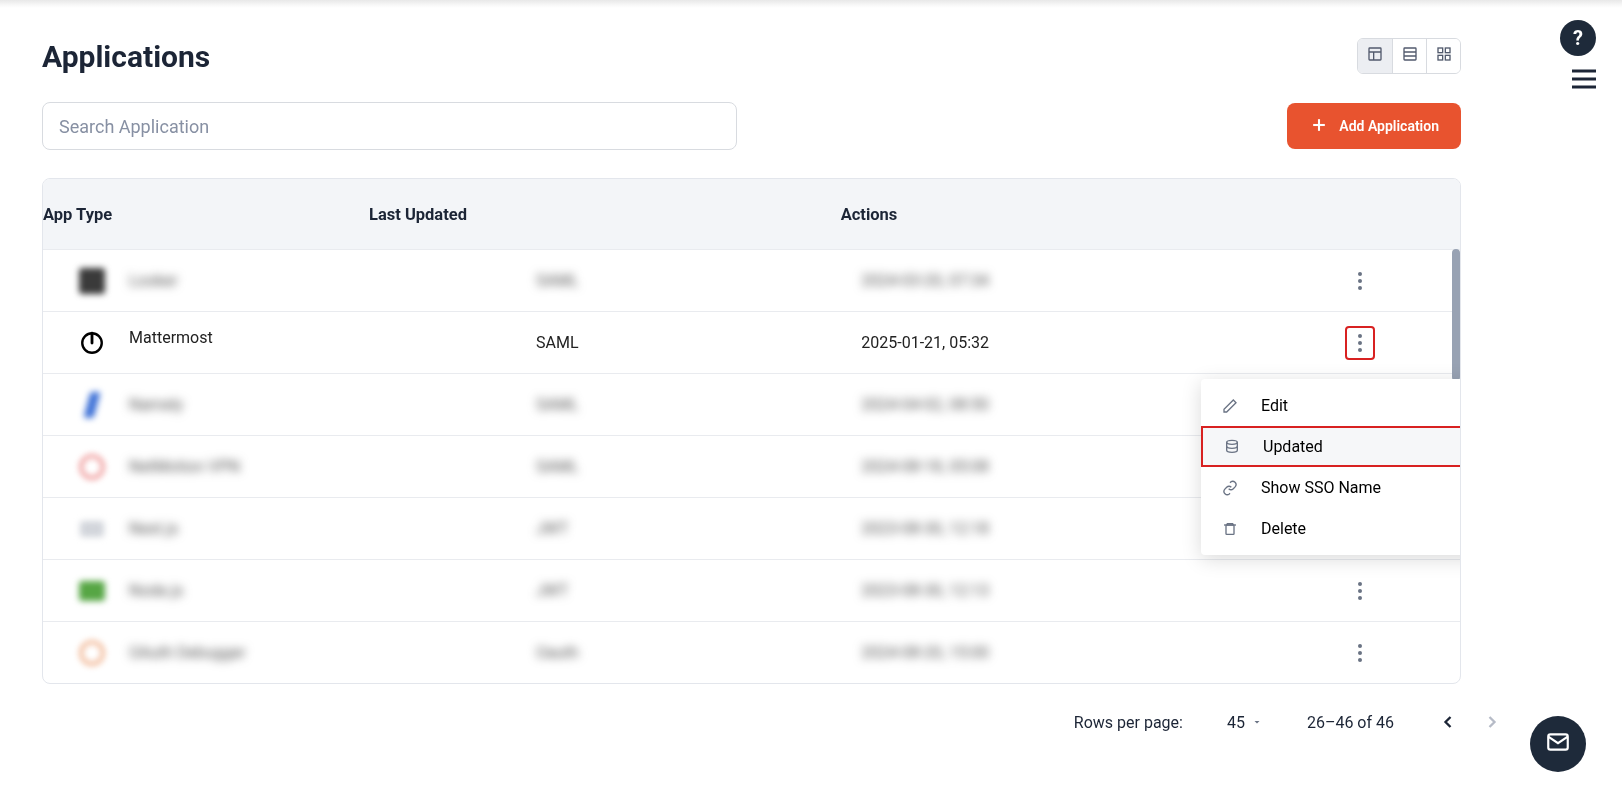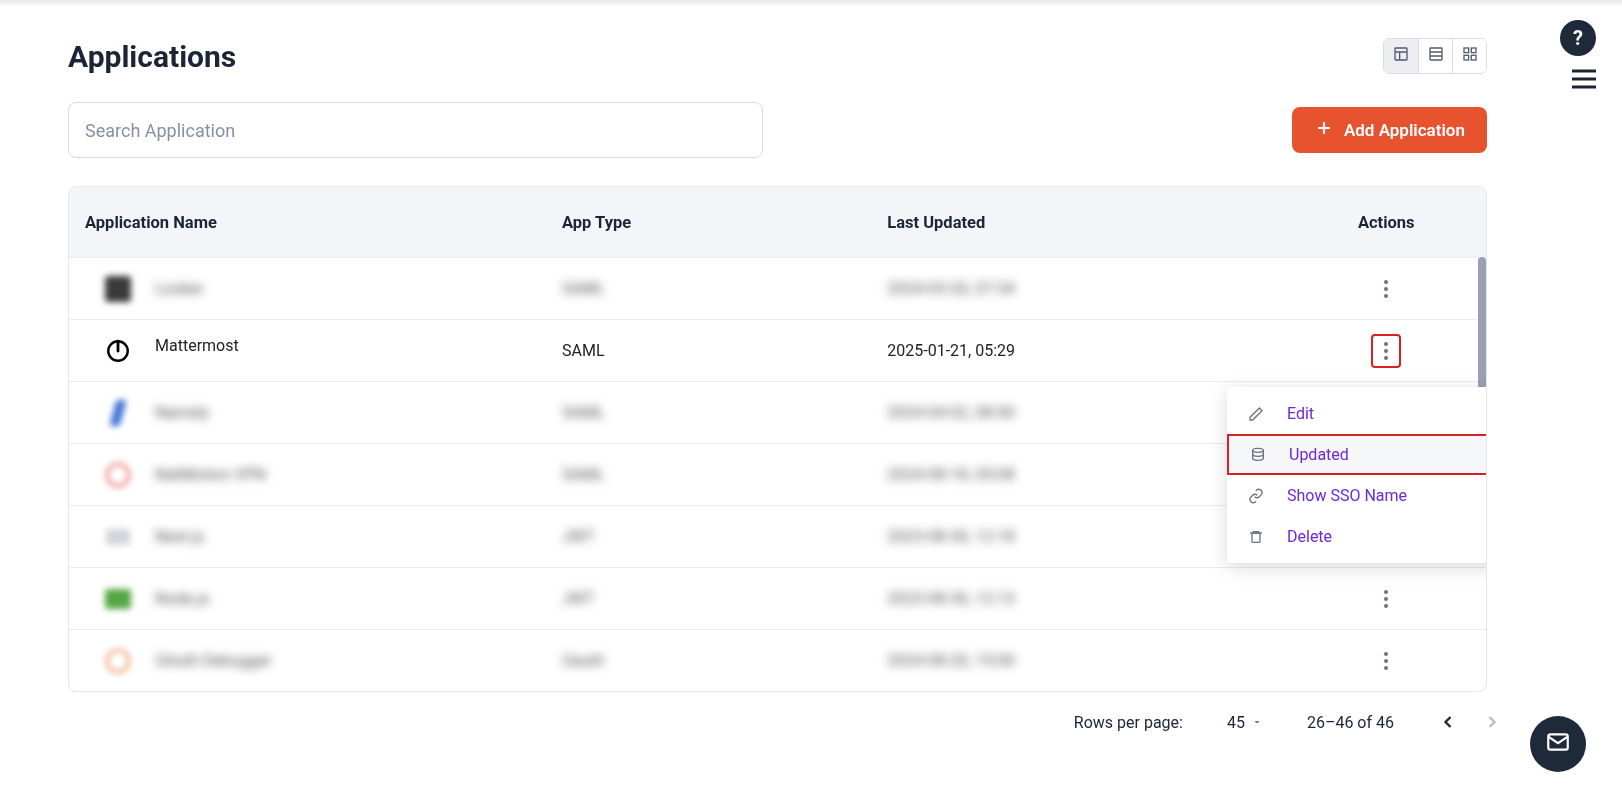--- a/index.html
+++ b/index.html
@@ -1,46 +1,46 @@
 <!DOCTYPE html>
 <html><head>
 <meta charset="utf-8">
 <style>
   * { box-sizing: border-box; margin: 0; padding: 0; font-family: -apple-system, BlinkMacSystemFont, "Segoe UI", Roboto, Arial, sans-serif; }
   html, body { width: 100%; height: 100%; background: #fff; color: #1a1f36; }
   .page { position: relative; width: 1622px; height: 792px; overflow: hidden; }
   .topbar { height: 8px; background: linear-gradient(to bottom, #e8e8e8, #f7f7f7 60%, #ffffff 100%); }
-  .main { padding: 30px 42px 0 42px; width: 1503px; margin-left: 26px; }
+  .main { padding: 30px 42px 0 42px; width: 1503px; }
   .header-row { display: flex; justify-content: space-between; align-items: center; }
   .page-title { font-size: 30px; font-weight: 700; color: #1c2536; }
   .view-toggle { display: flex; border: 1px solid #d8dbe0; border-radius: 6px; overflow: hidden; }
   .view-btn { width: 34px; height: 34px; display: flex; align-items: center; justify-content: center; background: #fff; border-left: 1px solid #d8dbe0; cursor: pointer; color: #525a6d; }
   .view-btn:first-child { border-left: none; }
   .view-btn.active { background: #eceef2; }
   .toolbar-row { display: flex; justify-content: space-between; align-items: center; margin-top: 28px; }
-  .search-input { width: 695px; height: 56px; border: 1px solid #d8dbe0; border-radius: 8px; padding: 0 16px; font-size: 18px; color: #333; outline: none; }
+  .search-input { width: 695px; height: 48px; border: 1px solid #d8dbe0; border-radius: 8px; padding: 0 16px; font-size: 18px; color: #333; outline: none; }
   .search-input::placeholder { color: #8790a3; }
-  .add-btn { display: flex; align-items: center; gap: 10px; height: 46px; padding: 0 22px; background: #e8532f; color: #fff; border: none; border-radius: 8px; font-size: 17px; font-weight: 600; cursor: pointer; }
+  .add-btn { display: flex; align-items: center; gap: 10px; height: 46px; padding: 0 22px; background: #e8532f; color: #fff; border: none; border-radius: 8px; font-size: 14px; font-weight: 600; cursor: pointer; }
   .table { margin-top: 28px; border: 1px solid #e3e6ec; border-radius: 8px; overflow: hidden; position: relative; }
   .thead { display: flex; background: #f3f5f8; height: 70px; align-items: center; font-size: 16.5px; font-weight: 700; color: #1c2536; }
   .col-name { width: 494px; padding-left: 16px; }
   .col-type { width: 326px; }
   .col-upd { width: 400px; }
   .col-act { width: 200px; text-align: center; }
   .row { display: flex; height: 62px; align-items: center; border-top: 1px solid #e9ebef; font-size: 16px; color: #222; cursor: pointer; }
   .row.blurred .cell-text { filter: blur(5px); color: #555; }
   .row.blurred .app-icon-wrap { filter: blur(3px); }
   .app-icon-wrap { width: 30px; height: 30px; margin-left: 18px; display: flex; align-items: center; justify-content: center; }
   .app-name { margin-left: 22px; }
   .actions-cell { display: flex; justify-content: center; }
   .kebab { width: 26px; height: 26px; display: flex; align-items: center; justify-content: center; color: #6a7384; cursor: pointer; border-radius: 4px; }
   .kebab.hl { border: 2px solid #d82121; padding: 2px 4px; height: 34px; width: 30px; }
   .scroll-track { position: absolute; right: 0; top: 70px; width: 8px; height: 132px; background: #98a2b3; border-radius: 4px; }
   .dropdown { position: absolute; left: 1158px; top: 130px; width: 350px; background: #fff; box-shadow: 0 4px 20px rgba(0,0,0,0.15); border-radius: 4px; padding: 6px 0; z-index: 50; }
-  .dropdown-item { display: flex; align-items: center; gap: 22px; height: 41px; padding: 0 20px; font-size: 16px; color: #6d28d9; cursor: pointer; }
+  .dropdown-item { display: flex; align-items: center; gap: 22px; height: 41px; padding: 0 20px; font-size: 16px; color: #000000; cursor: pointer; }
   .dropdown-item.hl { border: 2.5px solid #d82121; background: #f6f7f9; }
   .dropdown-item .dd-icon { width: 18px; color: #6a7384; display: flex; align-items: center; justify-content: center; }
   .pager { position: absolute; right: 120px; top: 712px; display: flex; align-items: center; gap: 44px; font-size: 16px; color: #1c2536; }
   .rows-sel { display: flex; align-items: center; gap: 6px; color: #1c2536; cursor: pointer; }
   .pager-nav { display: flex; gap: 24px; }
   .pager-btn { color: #1c2536; cursor: pointer; display: flex; align-items: center; }
   .pager-btn.disabled { color: #b6bbc7; cursor: default; }
   .fab-help { position: absolute; right: 26px; top: 20px; width: 36px; height: 36px; border-radius: 50%; background: #1e2a3a; color: #fff; display: flex; align-items: center; justify-content: center; font-size: 20px; font-weight: 700; cursor: pointer; }
   .hamburger { position: absolute; right: 24px; top: 68px; color: #1c2536; cursor: pointer; }
   .fab-mail { position: absolute; right: 36px; bottom: 20px; width: 56px; height: 56px; border-radius: 50%; background: #1e2a3a; color: #fff; display: flex; align-items: center; justify-content: center; cursor: pointer; }
@@ -95,21 +95,20 @@
               <line x1="12" y1="5" x2="12" y2="19"></line>
               <line x1="5" y1="12" x2="19" y2="12"></line>
             </svg>
         </span>
         <span>Add Application</span>
       </button>
     </div>
 
     <div class="table">
       <div class="thead">
-        <div class="col-name">Application Name</div>
         <div class="col-type">App Type</div>
         <div class="col-upd">Last Updated</div>
         <div class="col-act">Actions</div>
       </div>
       <div class="tbody" style="position:relative;">
 
         <div class="row blurred">
           <div class="col-name" style="display:flex;align-items:center;">
             <div class="app-icon-wrap">
                 <div style="width:26px;height:26px;background:#3a3a3a;border-radius:3px;"></div>
@@ -133,21 +132,21 @@
           <div class="col-name" style="display:flex;align-items:flex-start;">
             <div class="app-icon-wrap">
               <svg class="mattermost-icon" viewBox="0 0 24 24" fill="none" stroke="#000" stroke-width="2.2">
                   <circle cx="12" cy="12" r="9"></circle>
                   <path d="M12 3 L12 12" stroke-width="2.6" stroke-linecap="round"></path>
                 </svg>
             </div>
             <span class="app-name">Mattermost</span>
           </div>
           <div class="col-type">SAML</div>
-          <div class="col-upd">2025-01-21, 05:29</div>
+          <div class="col-upd">2025-01-21, 05:32</div>
           <div class="col-act actions-cell">
               <div class="kebab hl">
                 <svg width="4" height="18" viewBox="0 0 4 18" fill="#6a7384">
                   <circle cx="2" cy="2" r="2"></circle>
                   <circle cx="2" cy="9" r="2"></circle>
                   <circle cx="2" cy="16" r="2"></circle>
                 </svg>
               </div>
             </div>
         </div>

